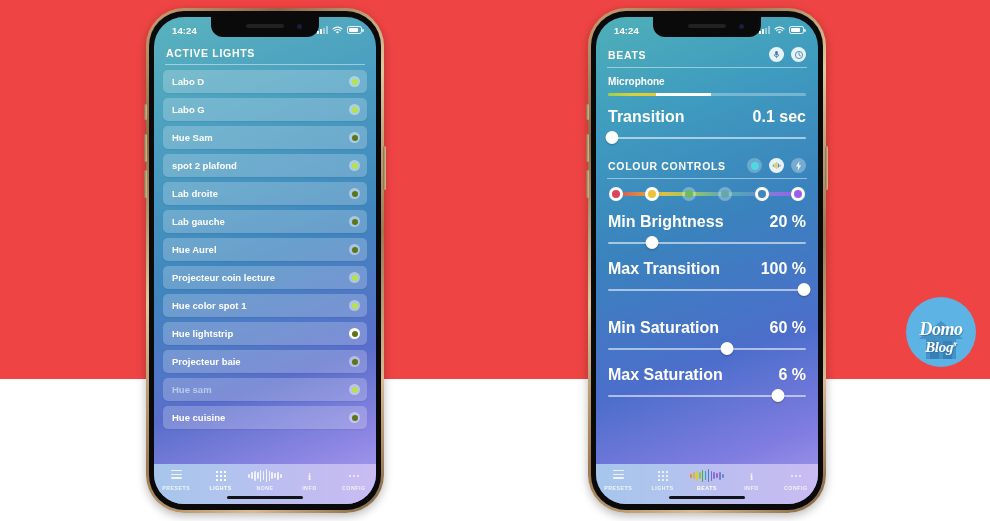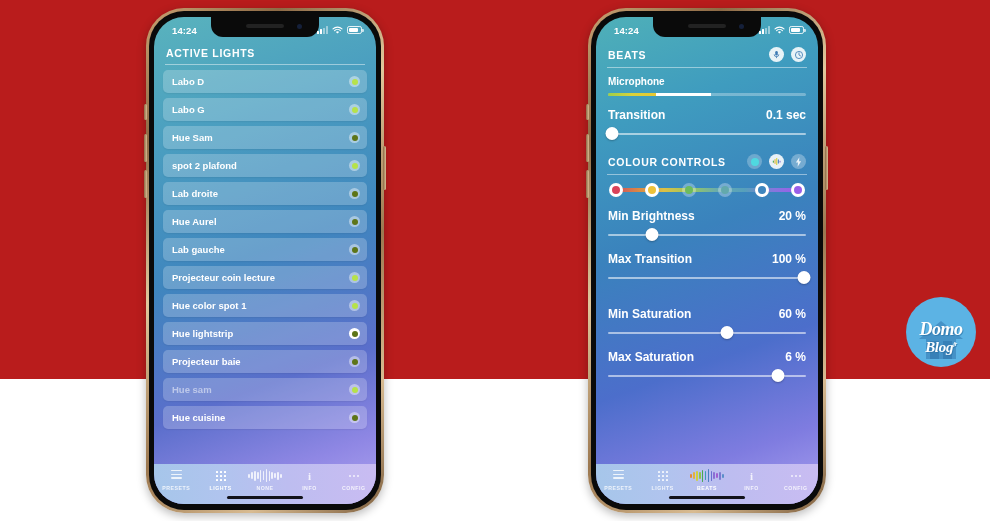--- a/index.html
+++ b/index.html
@@ -2,21 +2,21 @@
 <html><head>
 <meta charset="utf-8">
 <style>
   * { box-sizing: border-box; margin: 0; padding: 0; }
   html, body {
     width: 990px; height: 521px;
     background: #ffffff;
     font-family: "Liberation Sans", sans-serif;
     overflow: hidden;
   }
-  .stage { position: relative; width: 990px; height: 379px; background:#b91c1c; }
+  .stage { position: relative; width: 990px; height: 379px; background:#ef4444; }
 
   
   .phone {
     position: absolute;
     width: 238px; height: 505px;
     border-radius: 38px;
     background: linear-gradient(135deg,#c9a273 0%,#8d6a45 18%,#e0c79c 40%,#9c7850 62%,#d8bb91 82%,#7e5f3e 100%);
     padding: 3px;
     box-shadow: 0 3px 10px rgba(0,0,0,.28);
   }
@@ -105,21 +105,21 @@
     display:flex; align-items:center; justify-content:center; flex:0 0 auto;
   }
   .dot.on { background:#fff; }
   .dot i { display:block; width:6px; height:6px; border-radius:50%; background:#6f8a23; }
   .dot.bright i { background:#b6e24a; }
   .dot.dark  i { background:#5d7518; }
 
   
   .row-label {
     display:flex; align-items:center; justify-content:space-between;
-    color:#fff; font-size:12px; font-weight:bold; padding: 0 3px;
+    color:#fff; font-size:16px; font-weight:bold; padding: 0 3px;
   }
   .hdr-icons { display:flex; gap:7px; }
   .circ-ic {
     width:15px; height:15px; border-radius:50%;
     background: rgba(255,255,255,.88);
     display:flex; align-items:center; justify-content:center;
     color:#3f7cb5;
   }
   .circ-ic.flat { background: rgba(255,255,255,.30); }
   .circ-ic.cyan { background: rgba(255,255,255,.25); }
@@ -265,27 +265,27 @@
                   <i></i>
                 </span>
               </div>
               <div class="light-row">
                 <span>Lab droite</span>
                 <span class="dot dark">
                   <i></i>
                 </span>
               </div>
               <div class="light-row">
+                <span>Lab gauche</span>
+                <span class="dot dark">
+                  <i></i>
+                </span>
+              </div>
+              <div class="light-row">
                 <span>Hue Aurel</span>
-                <span class="dot dark">
-                  <i></i>
-                </span>
-              </div>
-              <div class="light-row">
-                <span>Lab gauche</span>
                 <span class="dot dark">
                   <i></i>
                 </span>
               </div>
               <div class="light-row">
                 <span>Projecteur coin lecture</span>
                 <span class="dot bright">
                   <i></i>
                 </span>
               </div>

